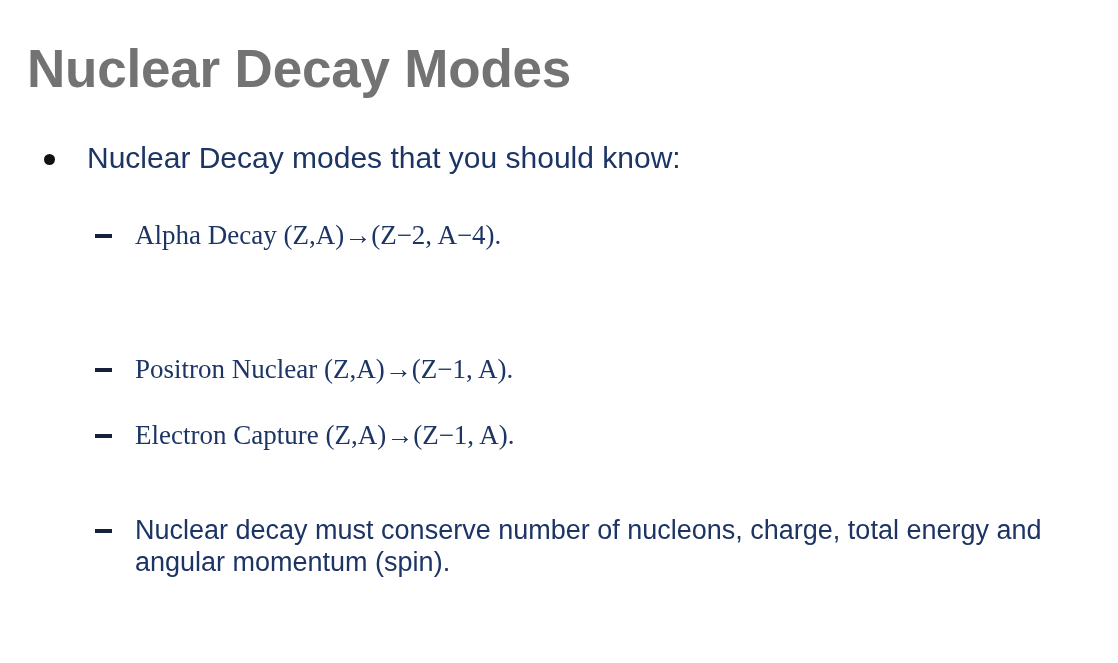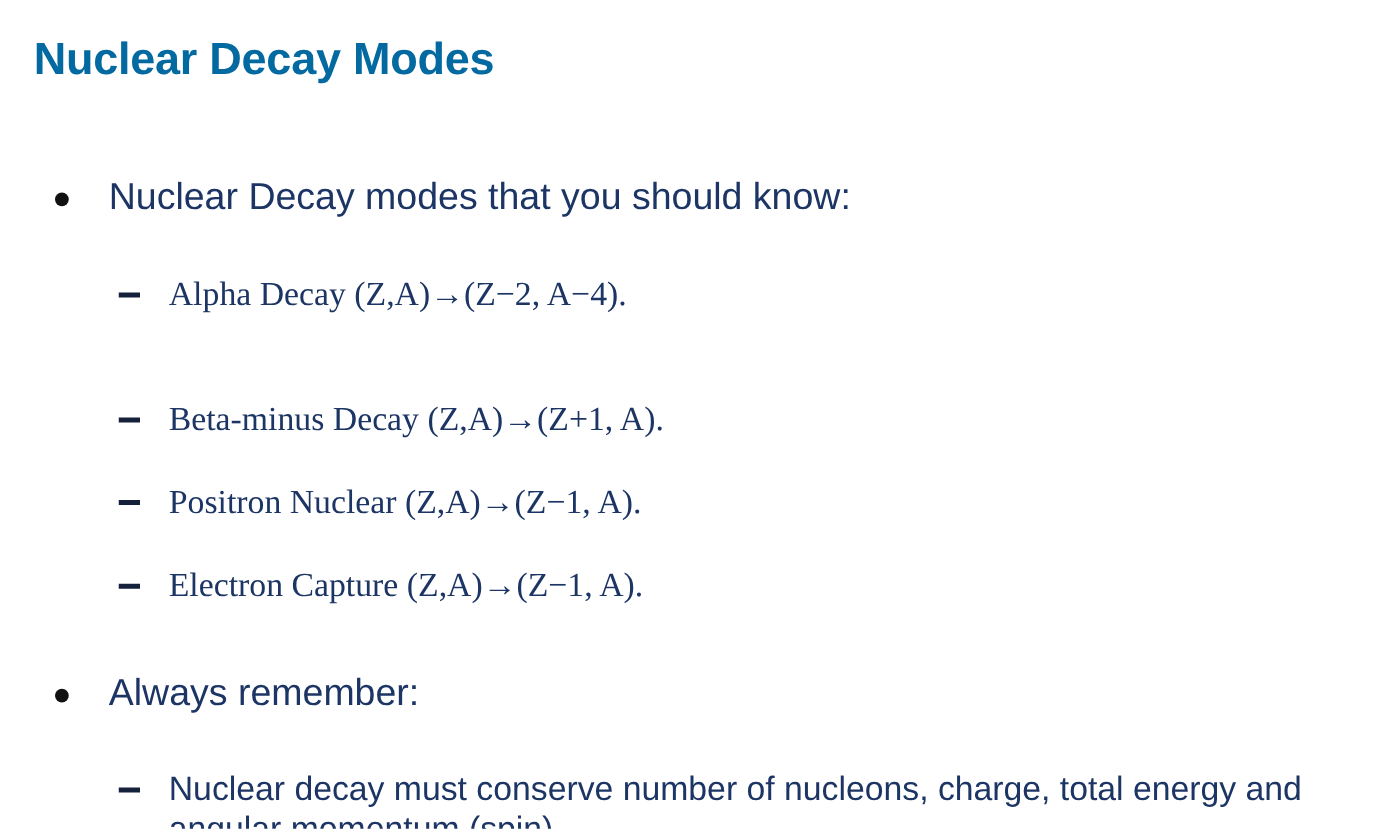--- a/index.html
+++ b/index.html
@@ -22,24 +22,24 @@
     height: 663px;
     background: #ffffff;
     box-sizing: border-box;
   }
 
   
   .slide-title {
     position: absolute;
     left: 27px;
     top: 2px;
-    font-size: 36px;
+    font-size: 53px;
     font-weight: bold;
     letter-spacing: -0.2px;
-    color: #0369a1;
+    color: #737373;
     line-height: 1.18;
     white-space: nowrap;
   }
 
   
   .body {
     position: absolute;
     left: 0;
     top: 124px;
     width: 1118px;
@@ -121,47 +121,39 @@
       <div class="lvl2">
         <span class="bullet-dash"></span>
         <span class="lvl2-text nowrap">Alpha Decay (Z,A)→(Z−2, A−4).</span>
       </div>
 
       <div class="gap-item"></div>
 
 
       <div class="gap-item"></div>
 
-      <div class="lvl2">
-        <span class="bullet-dash"></span>
-        <span class="lvl2-text nowrap">Beta-minus Decay (Z,A)→(Z+1, A).</span>
-      </div>
 
       <div class="gap-item"></div>
 
       <div class="lvl2">
         <span class="bullet-dash"></span>
         <span class="lvl2-text nowrap">Positron Nuclear (Z,A)→(Z−1, A).</span>
       </div>
 
       <div class="gap-item"></div>
 
       <div class="lvl2">
         <span class="bullet-dash"></span>
         <span class="lvl2-text nowrap">Electron Capture (Z,A)→(Z−1, A).</span>
       </div>
 
     </div>
 
     <div class="gap-section"></div>
 
-    <div class="lvl1">
-      <span class="bullet-dot"></span>
-      <span class="lvl1-text">Always remember:</span>
-    </div>
 
     <div class="gap-last"></div>
 
     <div class="sub-list">
       <div class="lvl2">
         <span class="bullet-dash"></span>
         <span class="lvl2-text wrap-text">Nuclear decay must conserve number of nucleons, charge, total energy and angular momentum (spin).</span>
       </div>
     </div>
 

